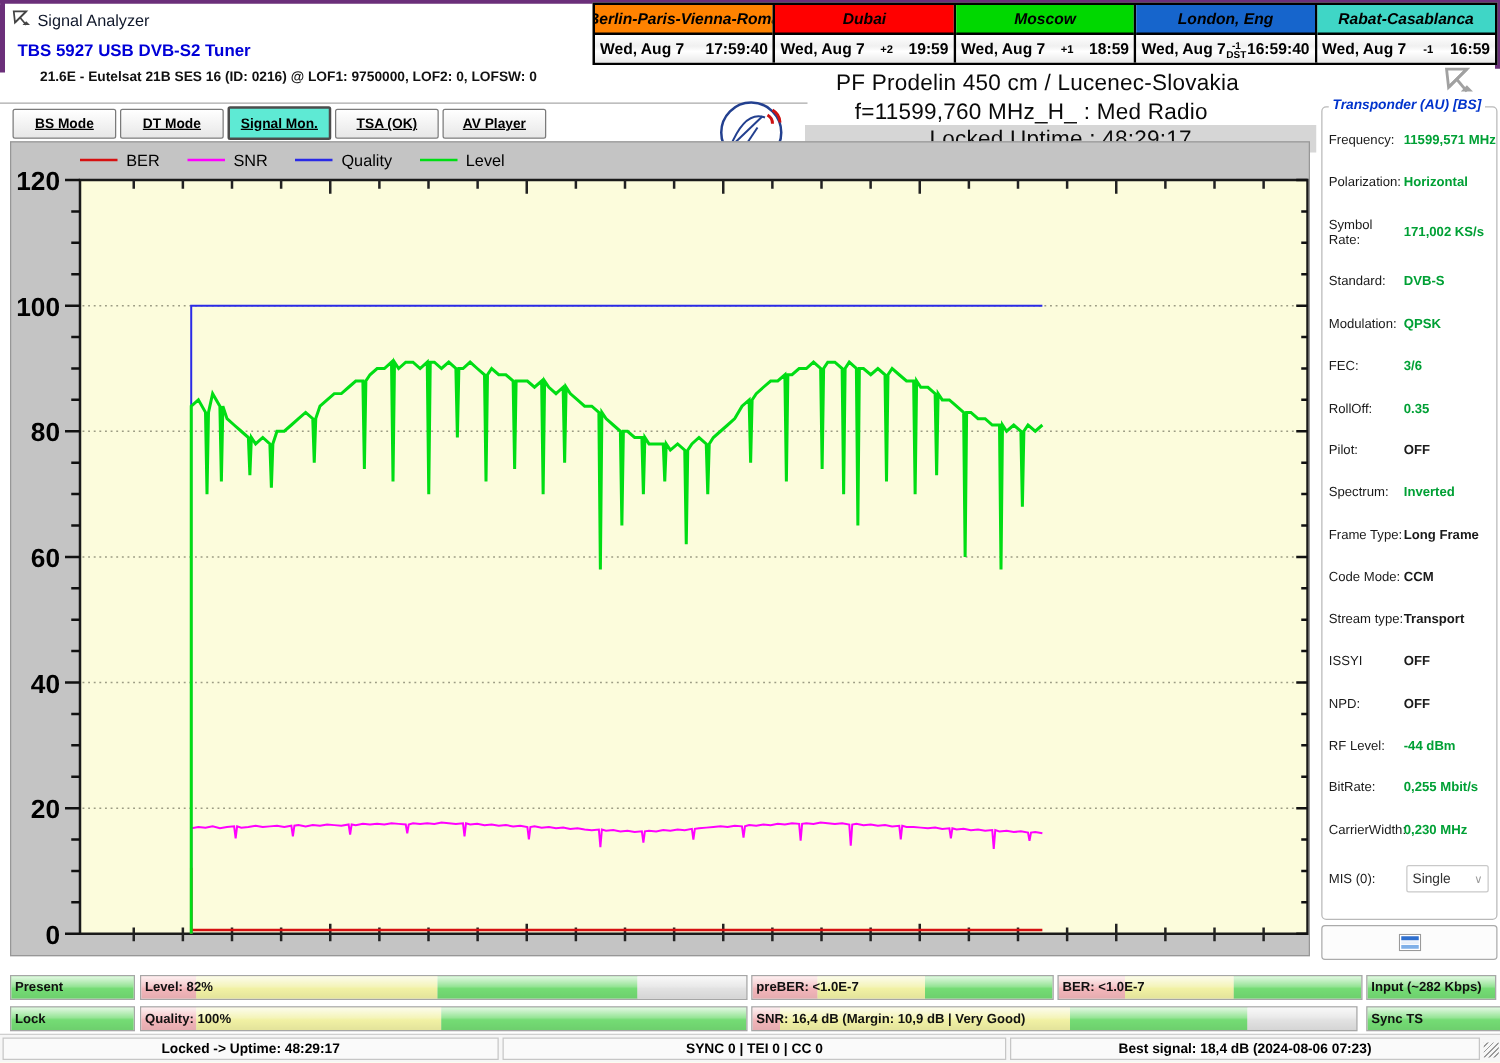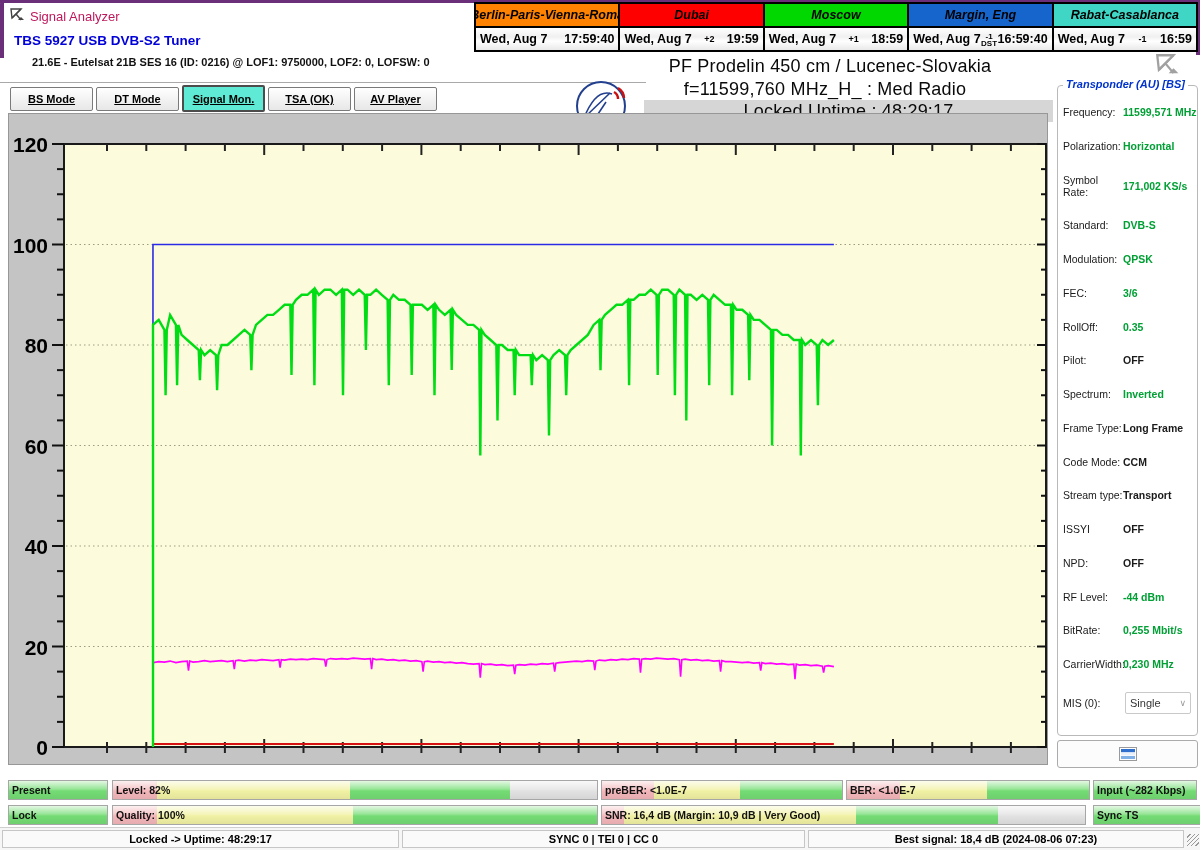--- a/index.html
+++ b/index.html
@@ -6,21 +6,21 @@
   body{width:1200px;height:850px;position:relative;overflow:hidden;background:#fff;
        font-family:"Liberation Sans",sans-serif;color:#000;}
   .abs{position:absolute;}
 
   
   #frame-top{left:0;top:0;width:1200px;height:3px;background:#6b2f7a;}
   #frame-left{left:0;top:0;width:4px;height:58px;background:#6b2f7a;border-top-left-radius:8px;}
   #frame-right{left:1196px;top:0;width:4px;height:55px;background:#6b2f7a;}
 
   
-  #titlebar-text{left:30px;top:9px;font-size:13px;color:#be185d;}
+  #titlebar-text{left:30px;top:9px;font-size:13px;color:#0f172a;}
   #titlebar-icon{left:9px;top:7px;}
 
   #tuner-name{left:14px;top:33px;font-size:13.5px;font-weight:bold;color:#0000d8;}
   #tuner-details{left:32px;top:56px;font-size:11px;font-weight:600;color:#111;}
 
   #toolbar-separator{left:0;top:82px;width:646px;height:1px;background:#a9a9a9;}
 
   
   #clock-table{left:474px;top:2px;width:724px;height:50px;display:flex;border:2px solid #000;box-sizing:border-box;background:#fff;}
   .clock-col{flex:1;display:flex;flex-direction:column;border-left:2px solid #000;box-sizing:border-box;min-width:0;}
@@ -126,21 +126,21 @@
   </div>
   <div class="clock-col">
     <div class="clock-head" style="background:#00d800">Moscow</div>
     <div class="clock-body">
       <span class="clock-date">Wed, Aug 7</span>
       <span class="clock-mid">+1</span>
       <span class="clock-time">18:59</span>
     </div>
   </div>
   <div class="clock-col">
-    <div class="clock-head" style="background:#1665cc">Margin, Eng</div>
+    <div class="clock-head" style="background:#1665cc">London, Eng</div>
     <div class="clock-body">
       <span class="clock-date">Wed, Aug 7</span>
       <span class="clock-mid"><span class="dst-stack">
             <span>-1</span>
             <span>DST</span>
           </span></span>
       <span class="clock-time">16:59:40</span>
     </div>
   </div>
   <div class="clock-col">
@@ -183,20 +183,38 @@
 
 <div id="tabs-root">
     <div class="tab" style="left: 10px;">BS Mode</div>
     <div class="tab" style="left: 96px;">DT Mode</div>
     <div class="tab active" style="left: 182px;">Signal Mon.</div>
     <div class="tab" style="left: 268px;">TSA (OK)</div>
     <div class="tab" style="left: 354px;">AV Player</div>
   </div>
 
 <div class="abs" id="chart">
+  <div id="legend">
+      <span class="leg-item">
+        <span class="leg-line" style="background: rgb(214, 17, 17);"></span>
+        <span class="leg-label">BER</span>
+      </span>
+      <span class="leg-item">
+        <span class="leg-line" style="background: rgb(255, 0, 255);"></span>
+        <span class="leg-label">SNR</span>
+      </span>
+      <span class="leg-item">
+        <span class="leg-line" style="background: rgb(42, 42, 230);"></span>
+        <span class="leg-label">Quality</span>
+      </span>
+      <span class="leg-item">
+        <span class="leg-line" style="background: rgb(0, 221, 20);"></span>
+        <span class="leg-label">Level</span>
+      </span>
+    </div>
   <svg id="chart-svg" width="1038" height="650">
       <rect x="55" y="30" width="982" height="603" fill="#fcfcdc" stroke="#1a1a1a" stroke-width="2"></rect>
       <line x1="57" y1="532.5" x2="1035" y2="532.5" stroke="#9c9c84" stroke-width="1.2" stroke-dasharray="1.5,3"></line>
       <line x1="57" y1="432" x2="1035" y2="432" stroke="#9c9c84" stroke-width="1.2" stroke-dasharray="1.5,3"></line>
       <line x1="57" y1="331.5" x2="1035" y2="331.5" stroke="#9c9c84" stroke-width="1.2" stroke-dasharray="1.5,3"></line>
       <line x1="57" y1="231" x2="1035" y2="231" stroke="#9c9c84" stroke-width="1.2" stroke-dasharray="1.5,3"></line>
       <line x1="57" y1="130.5" x2="1035" y2="130.5" stroke="#9c9c84" stroke-width="1.2" stroke-dasharray="1.5,3"></line>
       <line x1="43" y1="633" x2="55" y2="633" stroke="#111" stroke-width="2"></line>
       <line x1="1028" y1="633" x2="1037" y2="633" stroke="#111" stroke-width="2"></line>
       <line x1="48" y1="607.875" x2="55" y2="607.875" stroke="#111" stroke-width="2"></line>

